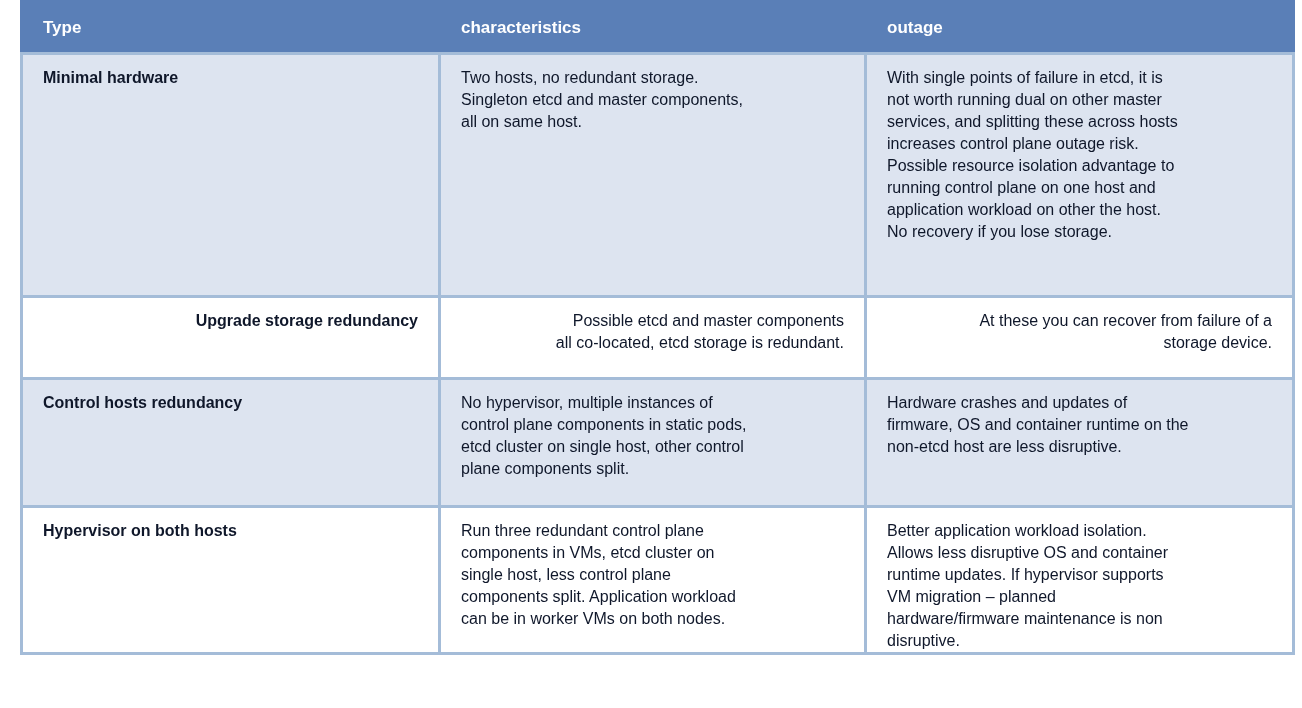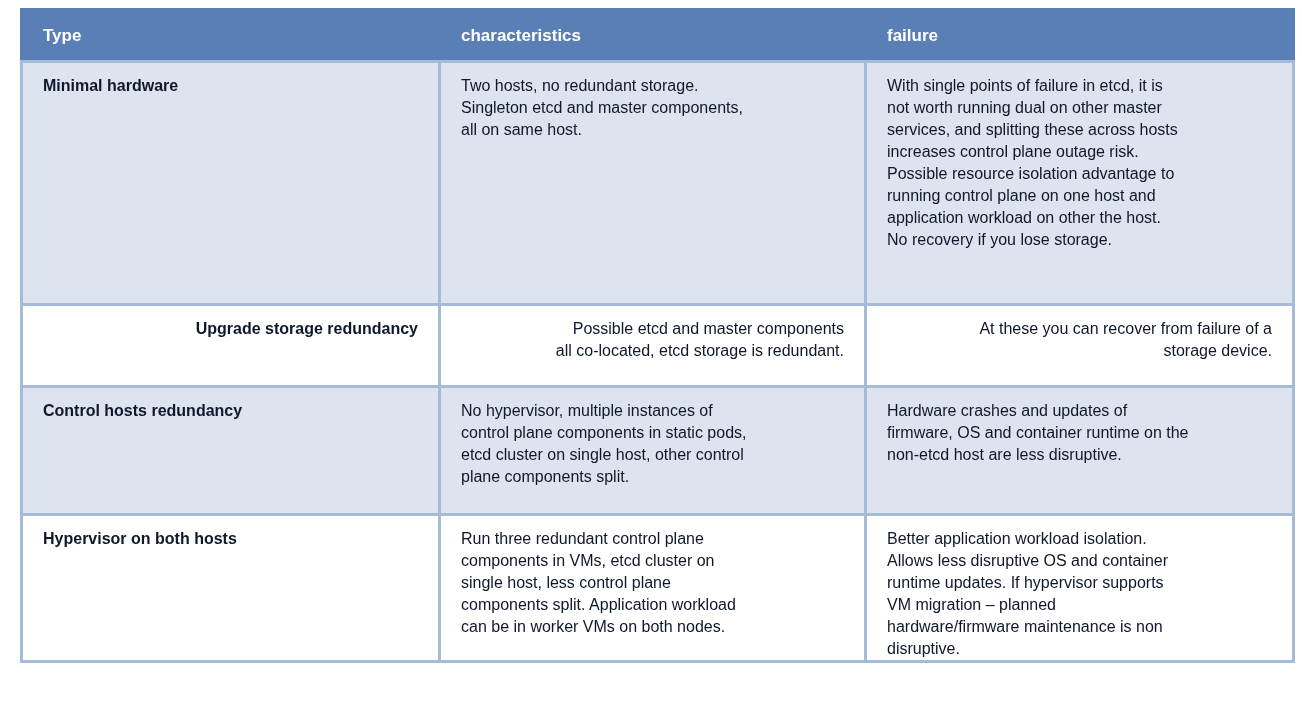--- a/index.html
+++ b/index.html
@@ -7,21 +7,21 @@
     padding: 0;
     background: #ffffff;
     width: 1302px;
     height: 708px;
     font-family: "Liberation Sans", sans-serif;
     overflow: hidden;
   }
   table.doc-table {
     position: absolute;
     left: 20px;
-    top: 8px;
+    top: 0;
     width: 1272px;
     border-collapse: collapse;
     table-layout: fixed;
   }
   td {
     border: 3px solid #a4bcd8;
     vertical-align: top;
     padding: 12px 20px 0 20px;
     font-size: 16px;
     line-height: 22px;
@@ -60,21 +60,21 @@
 <table class="doc-table">
   <colgroup>
     <col style="width:418px">
     <col style="width:426px">
     <col style="width:428px">
   </colgroup>
   <thead>
     <tr>
       <td>Type</td>
       <td>characteristics</td>
-      <td>failure</td>
+      <td>outage</td>
     </tr>
   </thead>
   <tbody>
     <tr class="row-alt r1">
       <td class="type-cell">Minimal hardware</td>
       <td>Two hosts, no redundant storage.
 Singleton etcd and master components,
 all on same host.</td>
       <td>With single points of failure in etcd, it is
 not worth running dual on other master

